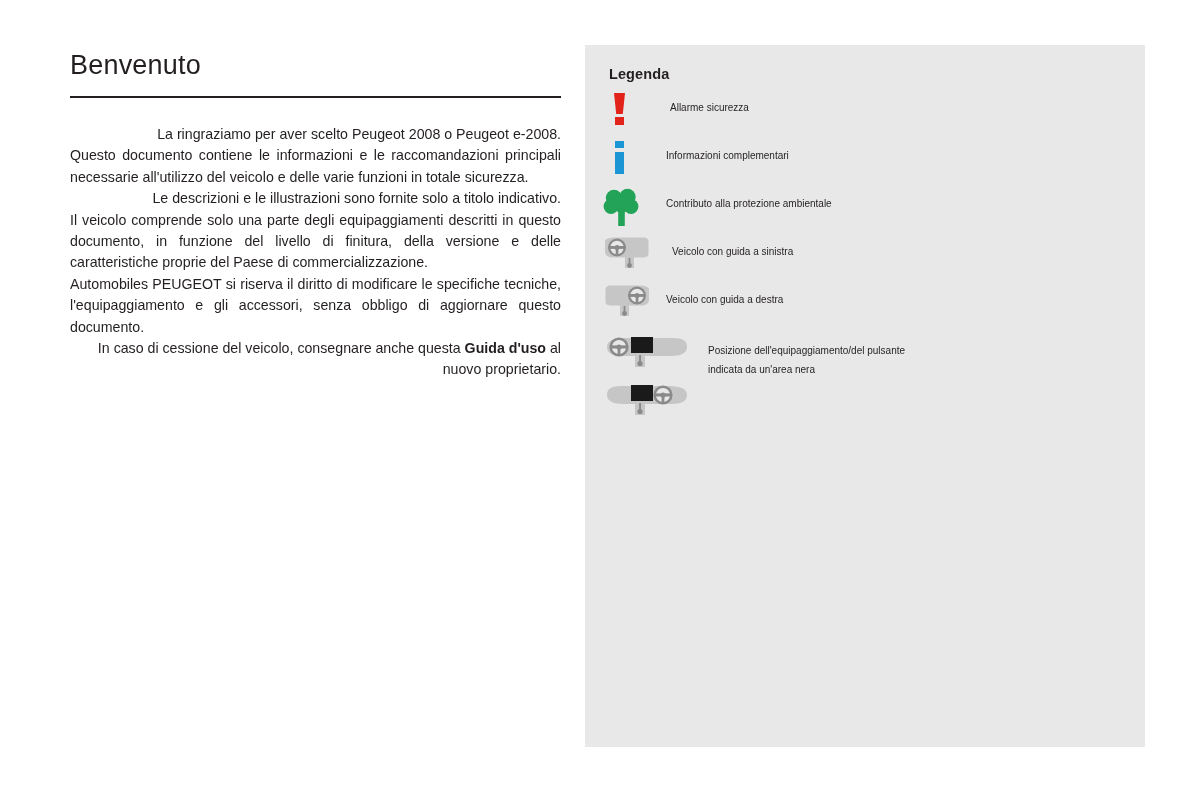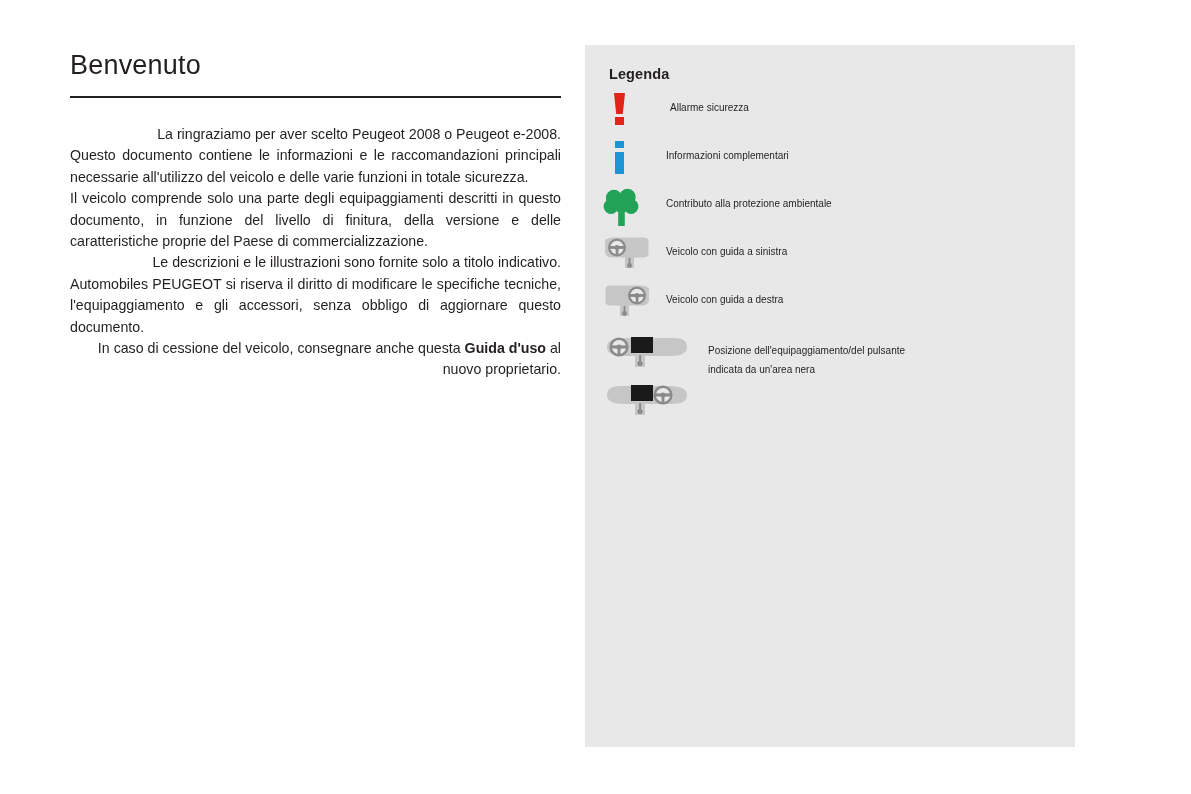--- a/index.html
+++ b/index.html
@@ -54,21 +54,21 @@
   .para b {
     font-weight: 700;
     margin-top: 40px;
   }
 
   
   .legend-panel {
     position: absolute;
     left: 585px;
     top: 45px;
-    width: 490px;
+    width: 560px;
     height: 702px;
     background: #e8e8e8;
   }
   .legend-title {
     position: absolute;
     left: 24px;
     top: 21px;
     font-size: 14.5px;
     font-weight: 700;
     color: #231f20;
@@ -100,21 +100,21 @@
   .row-alarm   .legend-icon-box { left: 20px;  top: 2px;  width: 30px; height: 34px; }
   .row-alarm   .legend-label    { left: 85px;  top: 7px;  }
 
   .row-info    .legend-icon-box { left: 20px;  top: 50px; width: 30px; height: 34px; }
   .row-info    .legend-label    { left: 81px;  top: 55px; }
 
   .row-eco     .legend-icon-box { left: 18px;  top: 96px; width: 38px; height: 40px; }
   .row-eco     .legend-label    { left: 81px;  top: 103px;}
 
   .row-lhd     .legend-icon-box { left: 18px;  top: 146px;width: 48px; height: 36px; }
-  .row-lhd     .legend-label    { left: 81px;  top: 151px;}
+  .row-lhd     .legend-label    { left: 87px;  top: 151px;}
 
   .row-rhd     .legend-icon-box { left: 18px;  top: 194px;width: 48px; height: 36px; }
   .row-rhd     .legend-label    { left: 81px;  top: 199px;}
 
   .row-black   .legend-icon-box { left: 18px;  top: 244px;width: 90px; height: 40px; }
   .row-black   .legend-icon-box-2 { left: 18px; top: 292px; width: 90px; height: 40px; position:absolute; }
   .row-black   .legend-label    { left: 123px; top: 250px;}
 
   
   .icon-exclam-stem {
@@ -154,22 +154,22 @@
 </head>
 <body>
 
 <div class="left-col">
   <h1 class="page-title">Benvenuto</h1>
   <div class="title-rule"></div>
 
   <div class="body-copy">
     <p class="para no-just">La ringraziamo per aver scelto Peugeot 2008 o Peugeot e-2008.</p>
     <p class="para">Questo documento contiene le informazioni e le raccomandazioni principali necessarie all'utilizzo del veicolo e delle varie funzioni in totale sicurezza.</p>
+    <p class="para no-just">Le descrizioni e le illustrazioni sono fornite solo a titolo indicativo.</p>
     <p class="para">Il veicolo comprende solo una parte degli equipaggiamenti descritti in questo documento, in funzione del livello di finitura, della versione e delle caratteristiche proprie del Paese di commercializzazione.</p>
-    <p class="para no-just">Le descrizioni e le illustrazioni sono fornite solo a titolo indicativo.</p>
     <p class="para">Automobiles PEUGEOT si riserva il diritto di modificare le specifiche tecniche, l'equipaggiamento e gli accessori, senza obbligo di aggiornare questo documento.</p>
     <p class="para no-just"><span>In caso di cessione del veicolo, consegnare anche questa </span><b>Guida d'uso</b><span> al nuovo proprietario.</span></p>
   </div>
 </div>
 
 <div class="legend-panel">
   <div class="legend-title">Legenda</div>
 
   <div class="legend-list">
 

